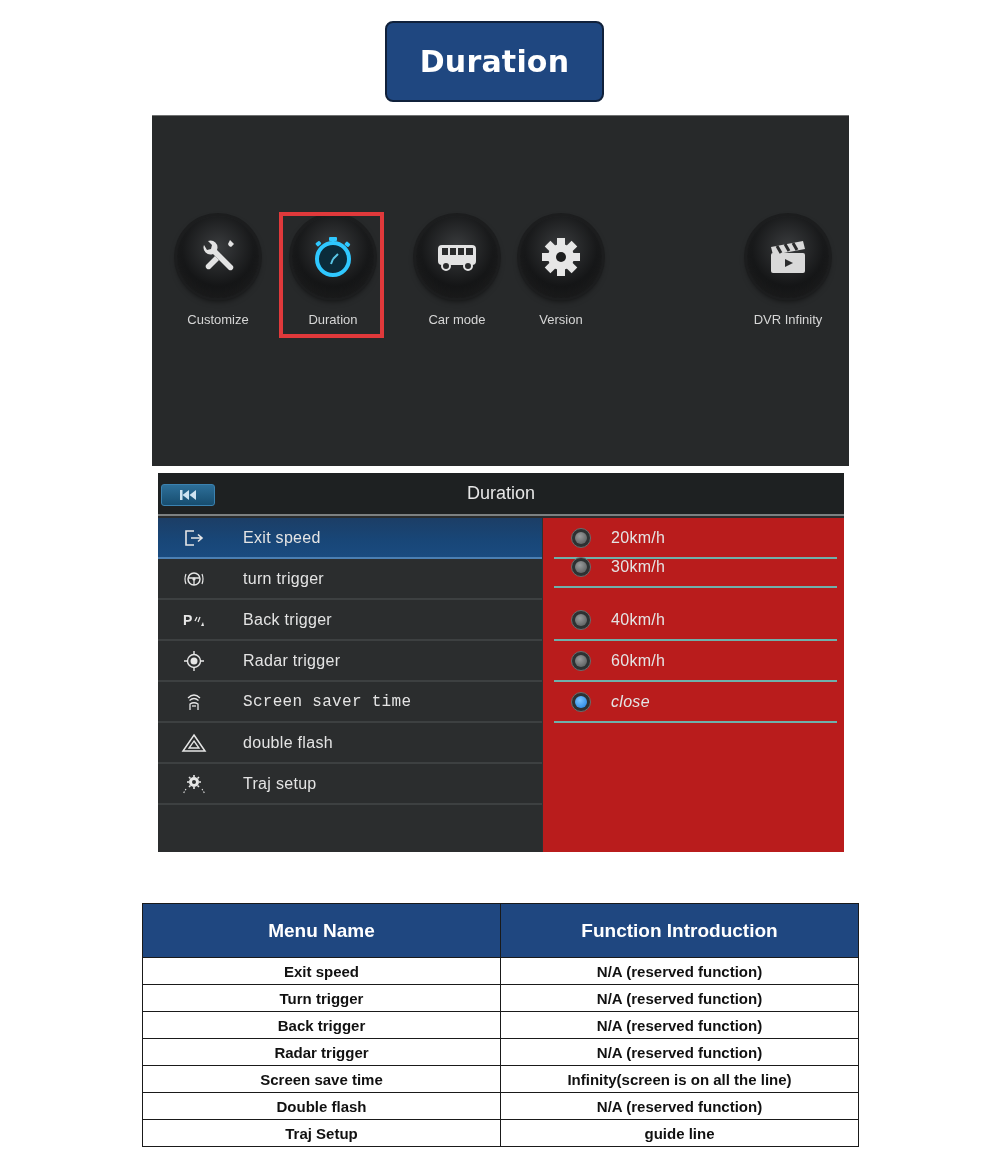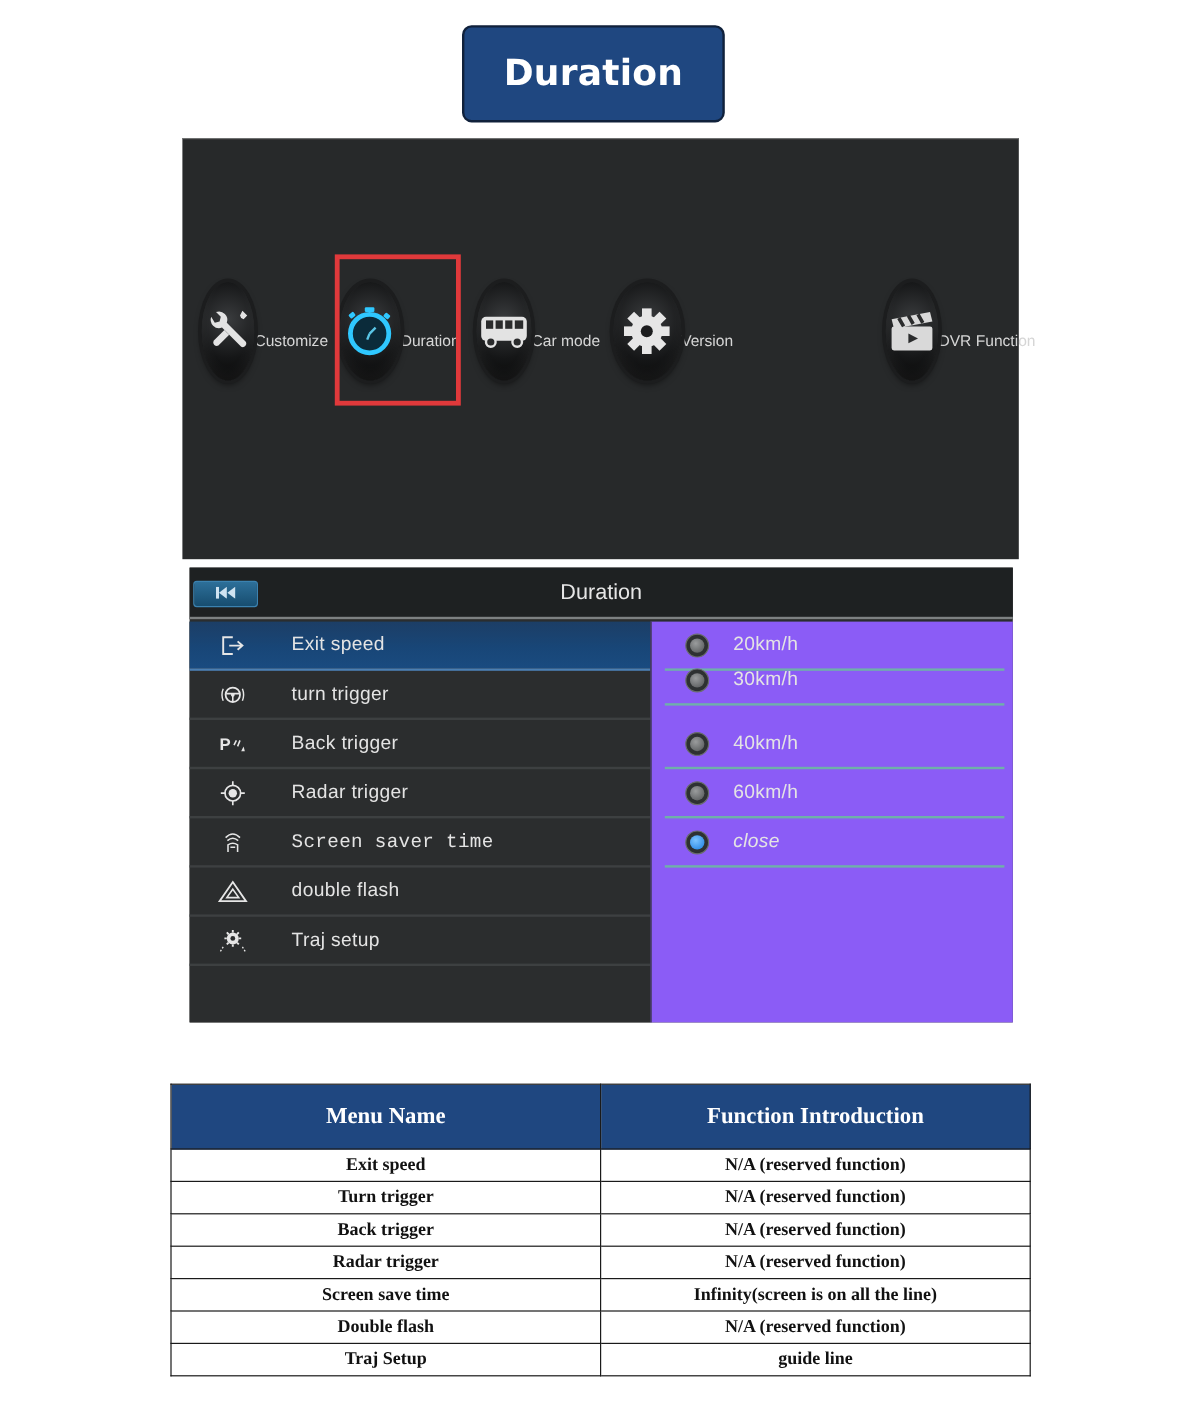--- a/index.html
+++ b/index.html
@@ -15,21 +15,21 @@
     letter-spacing: 0.2px;
   }
 
   
   .menu-screen {
     position: absolute; left: 152px; top: 115px; width: 697px; height: 351px;
     background: #27292a; border-top: 1px solid #6f7171;
   }
   .menu-item {
     position: absolute; top: 100px; width: 100px; height: 120px;
-    display: flex; align-items: center;
+    display: flex; flex-direction: column; align-items: center;
   }
   .menu-icon {
     width: 82px; height: 82px; border-radius: 50%;
     background: radial-gradient(circle at 50% 38%, #3a3c3e 0%, #151617 58%, #050505 100%);
     box-shadow: 0 0 0 3px #1c1d1e, 0 3px 6px rgba(0,0,0,0.6), inset 0 -6px 10px rgba(255,255,255,0.05);
     display: flex; align-items: center; justify-content: center;
     position: relative;
   }
   .menu-icon svg { display: block; }
   .menu-label {
@@ -74,21 +74,21 @@
   }
   .row-icon {
     position: absolute; left: 22px; width: 28px; height: 24px;
     display: flex; align-items: center; justify-content: center;
   }
   .row-label {
     position: absolute; left: 85px; color: #e4e4e4; font-size: 16px; letter-spacing: 0.3px;
   }
   .right-list {
     position: absolute; left: 384px; top: 45px; width: 302px; height: 334px;
-    background: #8b5cf6; border-left: 1px solid #2e3132;
+    background: #b91c1c; border-left: 1px solid #2e3132;
   }
   .opt-row {
     position: absolute; left: 11px; width: 283px; height: 41px;
     border-bottom: 2px solid #6fb0aa;
     display: flex; align-items: center;
   }
   .radio {
     position: absolute; left: 17px; width: 20px; height: 20px; border-radius: 50%;
     border: 1px solid #6a6d6e;
     display: flex; align-items: center; justify-content: center;
@@ -102,21 +102,21 @@
     background: radial-gradient(circle at 40% 35%, #7cc4ff, #1b7ee0);
   }
   .opt-label {
     position: absolute; left: 57px; color: #e4e4e4; font-size: 16px; letter-spacing: 0.3px;
   }
 
   
   .info-table {
     position: absolute; left: 142px; top: 903px; width: 717px;
     border-collapse: collapse;
-    font-family: Liberation Serif, serif;
+    font-family: Liberation Sans, sans-serif;
     padding-left: 42px;
   }
   .info-table th {
     background: #1f4780; color: #ffffff; height: 54px;
     font-size: 19px; font-weight: bold;
     border: 1px solid #1a1a1a;
   }
   .info-table td {
     height: 27px; text-align: center; color: #111111;
     font-size: 15px; font-weight: bold;
@@ -151,21 +151,21 @@
         <rect x="21" y="5" width="8" height="4" rx="1" fill="#2fc8ff"></rect>
         <rect x="37" y="10" width="5" height="4" rx="1" fill="#2fc8ff" transform="rotate(40 39 12)"></rect>
         <rect x="8" y="10" width="5" height="4" rx="1" fill="#2fc8ff" transform="rotate(-40 10 12)"></rect>
         <path d="M25 27 L30 22 M25 27 L23 32" stroke="#5ac6e6" stroke-width="2"></path>
       </svg>
     </div>
     <div class="menu-label">Duration</div>
   </div>
   <div class="selected-frame"></div>
 
-  <div class="menu-item" style="left:245px;">
+  <div class="menu-item" style="left:255px;">
     <div class="menu-icon">
       <svg width="46" height="36" viewBox="0 0 46 36">
         <rect x="4" y="6" width="38" height="20" rx="4" fill="#e3e3e3"></rect>
         <rect x="8" y="9" width="6" height="7" fill="#2a2b2c"></rect>
         <rect x="16" y="9" width="6" height="7" fill="#2a2b2c"></rect>
         <rect x="24" y="9" width="6" height="7" fill="#2a2b2c"></rect>
         <rect x="32" y="9" width="7" height="7" fill="#2a2b2c"></rect>
         <circle cx="12" cy="27" r="4" fill="#2a2b2c" stroke="#e3e3e3" stroke-width="2"></circle>
         <circle cx="34" cy="27" r="4" fill="#2a2b2c" stroke="#e3e3e3" stroke-width="2"></circle>
       </svg>
@@ -196,21 +196,21 @@
 
   <div class="menu-item" style="left:586px;">
     <div class="menu-icon">
       <svg width="44" height="40" viewBox="0 0 44 40">
         <rect x="5" y="16" width="34" height="20" rx="2" fill="#d9d9d9"></rect>
         <path d="M5 10 l32 -6 2 8 -32 6z" fill="#d9d9d9"></path>
         <path d="M11 9 l4 7 M19 7 l4 7 M27 6 l4 7" stroke="#2a2b2c" stroke-width="3"></path>
         <path d="M19 22 l8 4 -8 4z" fill="#2a2b2c"></path>
       </svg>
     </div>
-    <div class="menu-label">DVR Function</div>
+    <div class="menu-label">DVR Infinity</div>
   </div>
 </div>
 
 <div class="settings-screen">
   <div class="settings-header">
     <div class="back-btn">
       <span>
         <svg width="18" height="10" viewBox="0 0 18 10">
           <rect x="1" y="0" width="2.5" height="10" fill="#cfe3f1"></rect>
           <path d="M10 0 L3.5 5 L10 10z" fill="#cfe3f1"></path>

